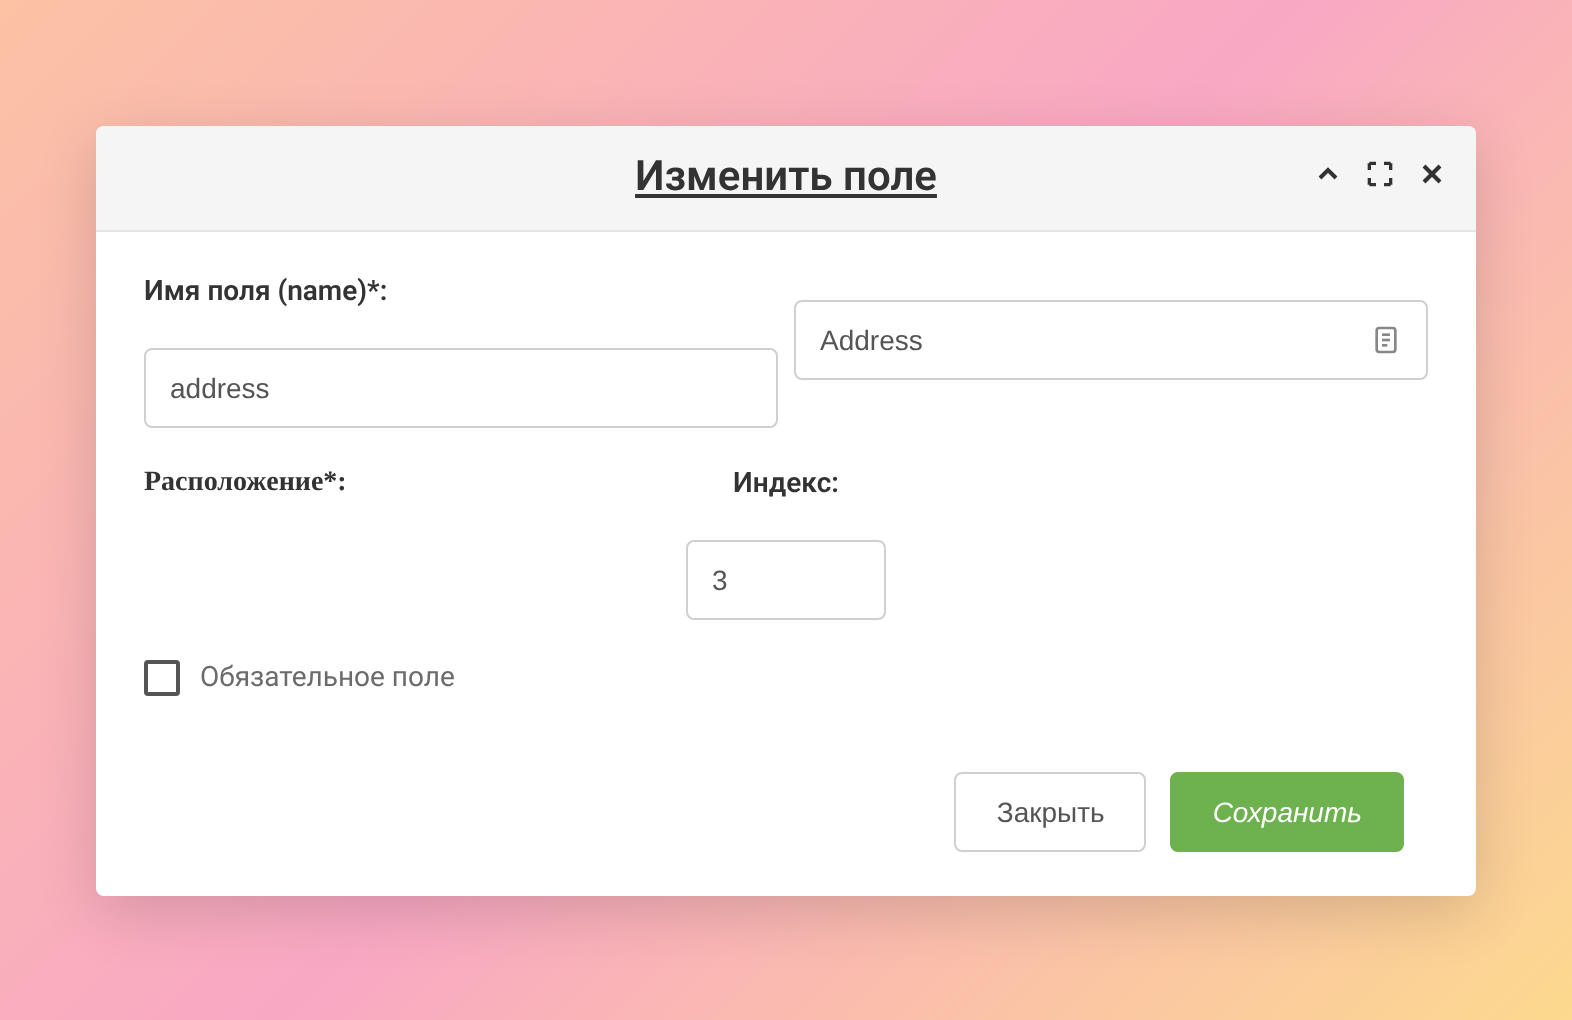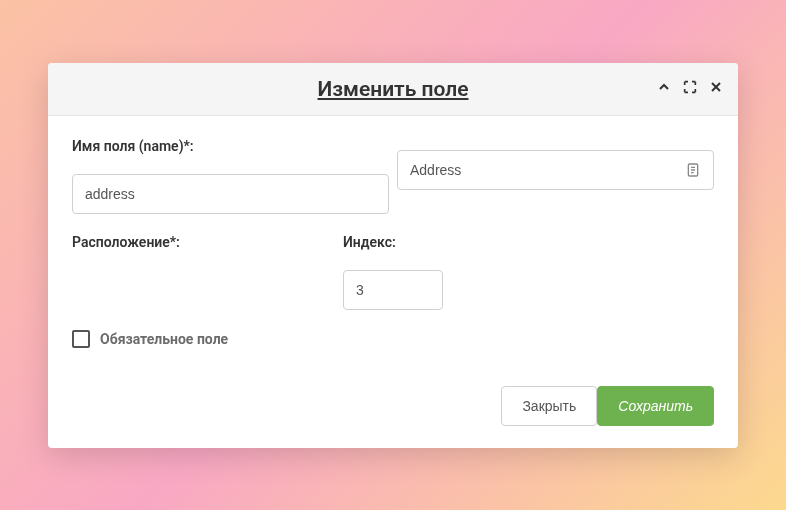--- a/index.html
+++ b/index.html
@@ -50,22 +50,22 @@
     }
     .modal-body {
       padding: 22px 24px 8px 24px;
     }
     .row {
       display: flex;
       gap: 8px;
       margin-bottom: 20px;
     }
     .col { flex: 1; display: flex; flex-direction: column; }
-    .col-narrow { flex: 0 0 100px; display: flex; flex-direction: column; }
-    .col-wide { flex: 1.5; display: flex; flex-direction: column; }
+    .col-narrow { flex: 0 0 100px; display: flex; flex-direction: column; align-items: center; }
+    .col-wide { flex: 1.5; display: flex; flex-direction: column; font-family: Liberation Serif, serif; }
     .label {
       font-size: 14px;
       font-weight: 600;
       color: #333;
       margin-bottom: 8px;
     }
     .input {
       height: 40px;
       border: 1px solid #d0d0d0;
       border-radius: 4px;
@@ -91,21 +91,20 @@
       align-items: center;
       color: #888;
       margin-left: 8px;
     }
     .input-icon svg { width: 16px; height: 16px; }
     .checkbox-row {
       display: flex;
       align-items: center;
       gap: 10px;
       margin-bottom: 16px;
-      font-weight: bold;
     }
     .checkbox {
       width: 18px;
       height: 18px;
       border: 2px solid #555;
       border-radius: 2px;
       display: flex;
       align-items: center;
       justify-content: center;
       cursor: pointer;
@@ -117,23 +116,24 @@
     }
     .checkbox.checked svg {
       width: 12px;
       height: 12px;
     }
     .checkbox-label {
       font-size: 14px;
       color: #6b6b6b;
     }
     .modal-footer {
-      padding: 14px 24px 22px 24px;
+      padding: 14px 36px 22px 24px;
       display: flex;
       justify-content: flex-end;
+      gap: 12px;
     }
     .btn {
       height: 40px;
       padding: 0 20px;
       border-radius: 4px;
       font-size: 14px;
       cursor: pointer;
       border: 1px solid #d0d0d0;
       background: #fff;
       color: #555;

